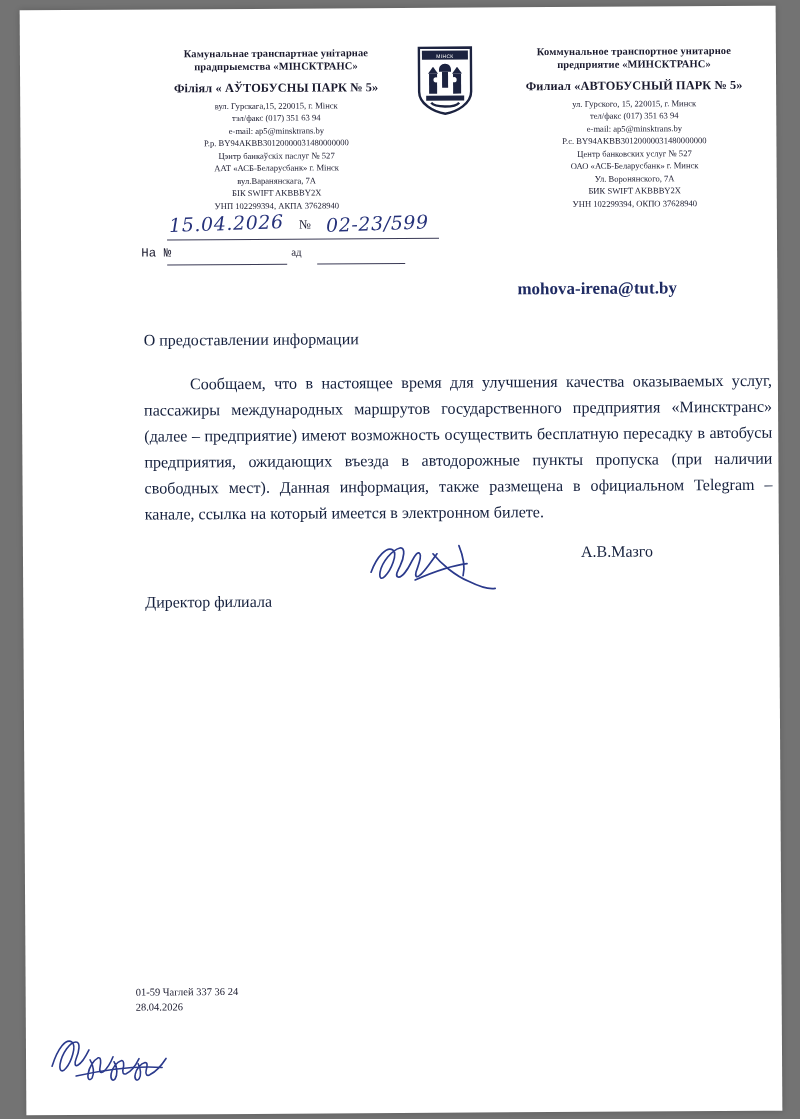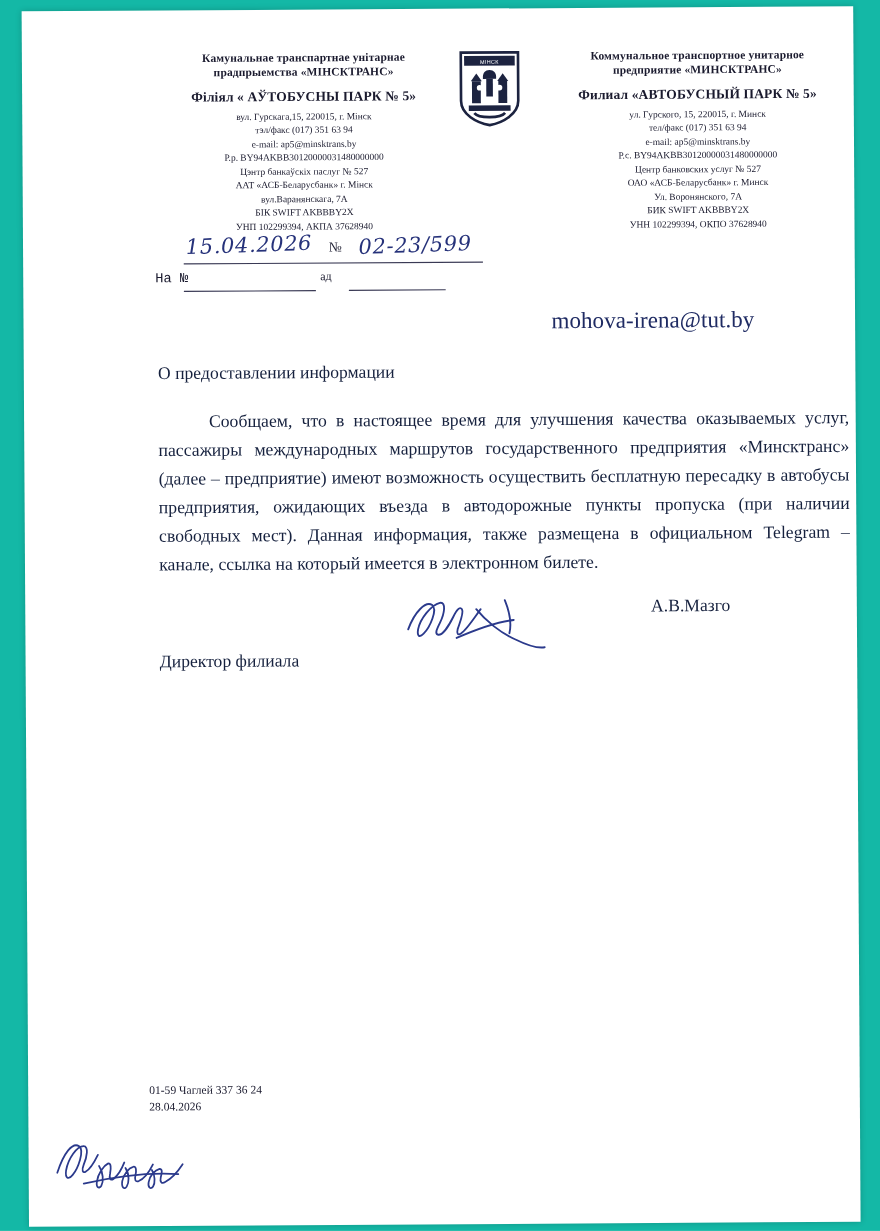--- a/index.html
+++ b/index.html
@@ -8,21 +8,21 @@
     background: #efeff1;
     width: 800px;
     height: 1119px;
     font-family: "Liberation Serif", serif;
   }
   #page {
     position: relative;
     width: 800px;
     height: 1119px;
     overflow: hidden;
-    background: #14b8a6;
+    background: #737373;
   }
   .sheet {
     position: absolute;
     left: 23px;
     top: 8px;
     width: 756px;
     height: 1105px;
     background: #ffffff;
     box-shadow: 0 0 6px rgba(0,0,0,0.20);
     transform: rotate(-0.35deg);
@@ -144,25 +144,26 @@
     left: 176px;
     top: 18px;
     width: 88px;
     height: 1px;
     background: #3a3a55;
   }
 
   
   .addressee {
     position: absolute;
-    left: 480px;
+    left: 496px;
     top: 272px;
-    font-size: 21px;
+    font-size: 17px;
     color: #1f2b63;
     font-family: "Liberation Serif", serif;
+    font-weight: bold;
   }
 
   
   .subject {
     position: absolute;
     left: 122px;
     top: 322px;
     font-size: 16px;
     color: #16213e;
   }
@@ -185,21 +186,21 @@
   .sig-row {
     position: absolute;
     left: 122px;
     top: 536px;
     width: 628px;
     height: 26px;
     font-size: 16px;
     color: #16213e;
   }
   .sig-left { position: absolute; left: 0; top: 0; margin-top: 48px; }
-  .sig-right { position: absolute; right: 109px; top: 0; }
+  .sig-right { position: absolute; right: 120px; top: 0; }
 
   .signature {
     position: absolute;
     left: 340px;
     top: 520px;
     width: 190px;
     height: 80px;
     pointer-events: none;
   }
   .signature svg { display: block; }

